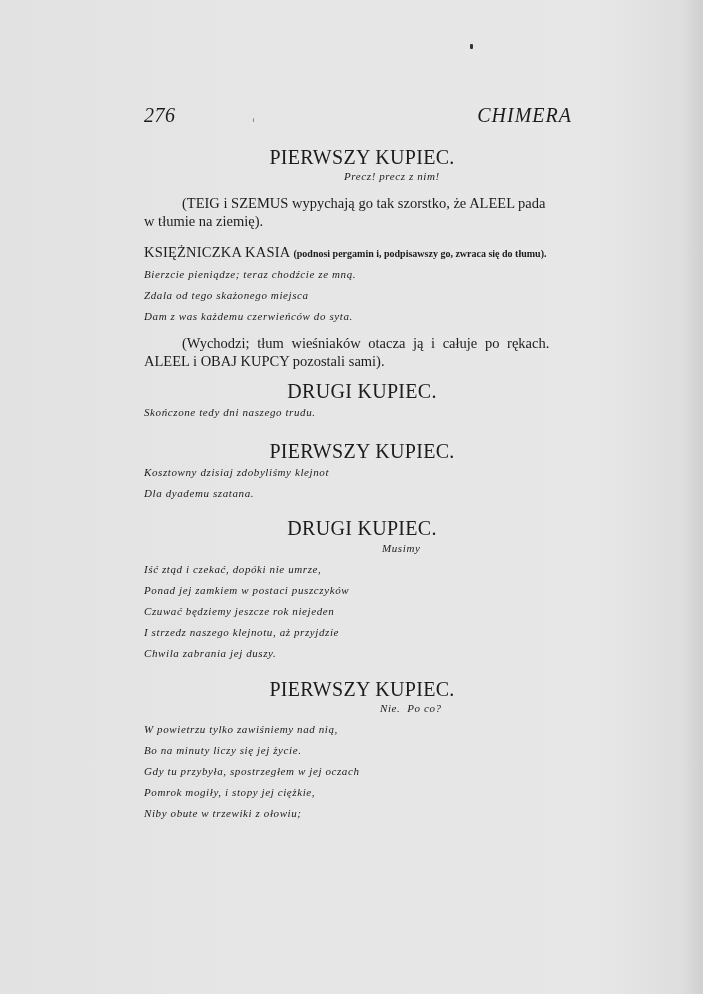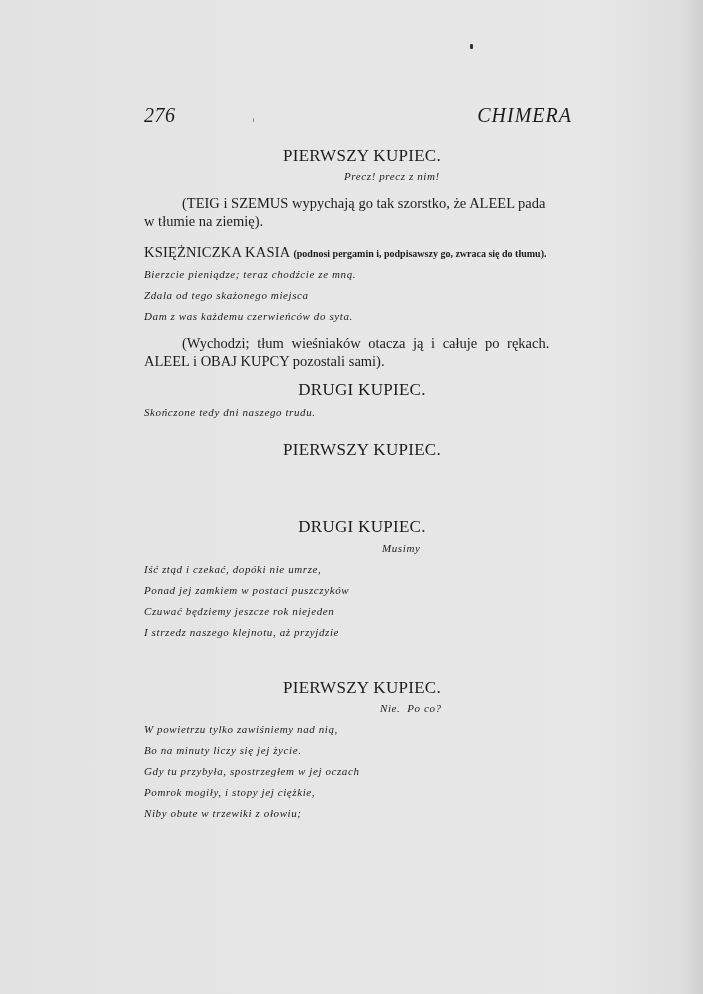--- a/index.html
+++ b/index.html
@@ -46,21 +46,21 @@
       font-size: 20px;
       letter-spacing: 1px;
     }
     .text-block {
       position: absolute;
       left: 144px;
       width: 436px;
     }
     .speaker {
       text-align: center;
-      font-size: 17px;
+      font-size: 20px;
       letter-spacing: 0.3px;
       white-space: nowrap;
     }
     .verse {
       font-style: italic;
       font-size: 11px;
       letter-spacing: 0.6px;
       white-space: nowrap;
       line-height: 21px;
     }
@@ -121,28 +121,33 @@
     <div style="white-space:nowrap; word-spacing:4px;"><span class="indent"></span><span>(Wychodzi; tłum wieśniaków otacza ją i całuje po rękach.</span></div>
     <div>ALEEL i OBAJ KUPCY pozostali sami).</div>
   </div>
 
   <div class="text-block speaker" style="top:380px;">DRUGI KUPIEC.</div>
   <div class="text-block" style="top:402px;">
     <div class="verse">Skończone tedy dni naszego trudu.</div>
   </div>
 
   <div class="text-block speaker" style="top:440px;">PIERWSZY KUPIEC.</div>
+  <div class="text-block" style="top:462px;">
+    <div class="verse">Kosztowny dzisiaj zdobyliśmy klejnot</div>
+    <div class="verse">Dla dyademu szatana.</div>
+  </div>
 
   <div class="text-block speaker" style="top:517px;">DRUGI KUPIEC.</div>
   <div class="text-block" style="top:538px;">
     <div class="verse" style="padding-left:238px;">Musimy</div>
     <div class="verse">Iść ztąd i czekać, dopóki nie umrze,</div>
     <div class="verse">Ponad jej zamkiem w postaci puszczyków</div>
     <div class="verse">Czuwać będziemy jeszcze rok niejeden</div>
     <div class="verse">I strzedz naszego klejnotu, aż przyjdzie</div>
+    <div class="verse">Chwila zabrania jej duszy.</div>
   </div>
 
   <div class="text-block speaker" style="top:678px;">PIERWSZY KUPIEC.</div>
   <div class="text-block" style="top:698px;">
     <div class="verse" style="padding-left:236px; white-space:pre;">Nie.  Po co?</div>
     <div class="verse">W powietrzu tylko zawiśniemy nad nią,</div>
     <div class="verse">Bo na minuty liczy się jej życie.</div>
     <div class="verse">Gdy tu przybyła, spostrzegłem w jej oczach</div>
     <div class="verse">Pomrok mogiły, i stopy jej ciężkie,</div>
     <div class="verse">Niby obute w trzewiki z ołowiu;</div>

